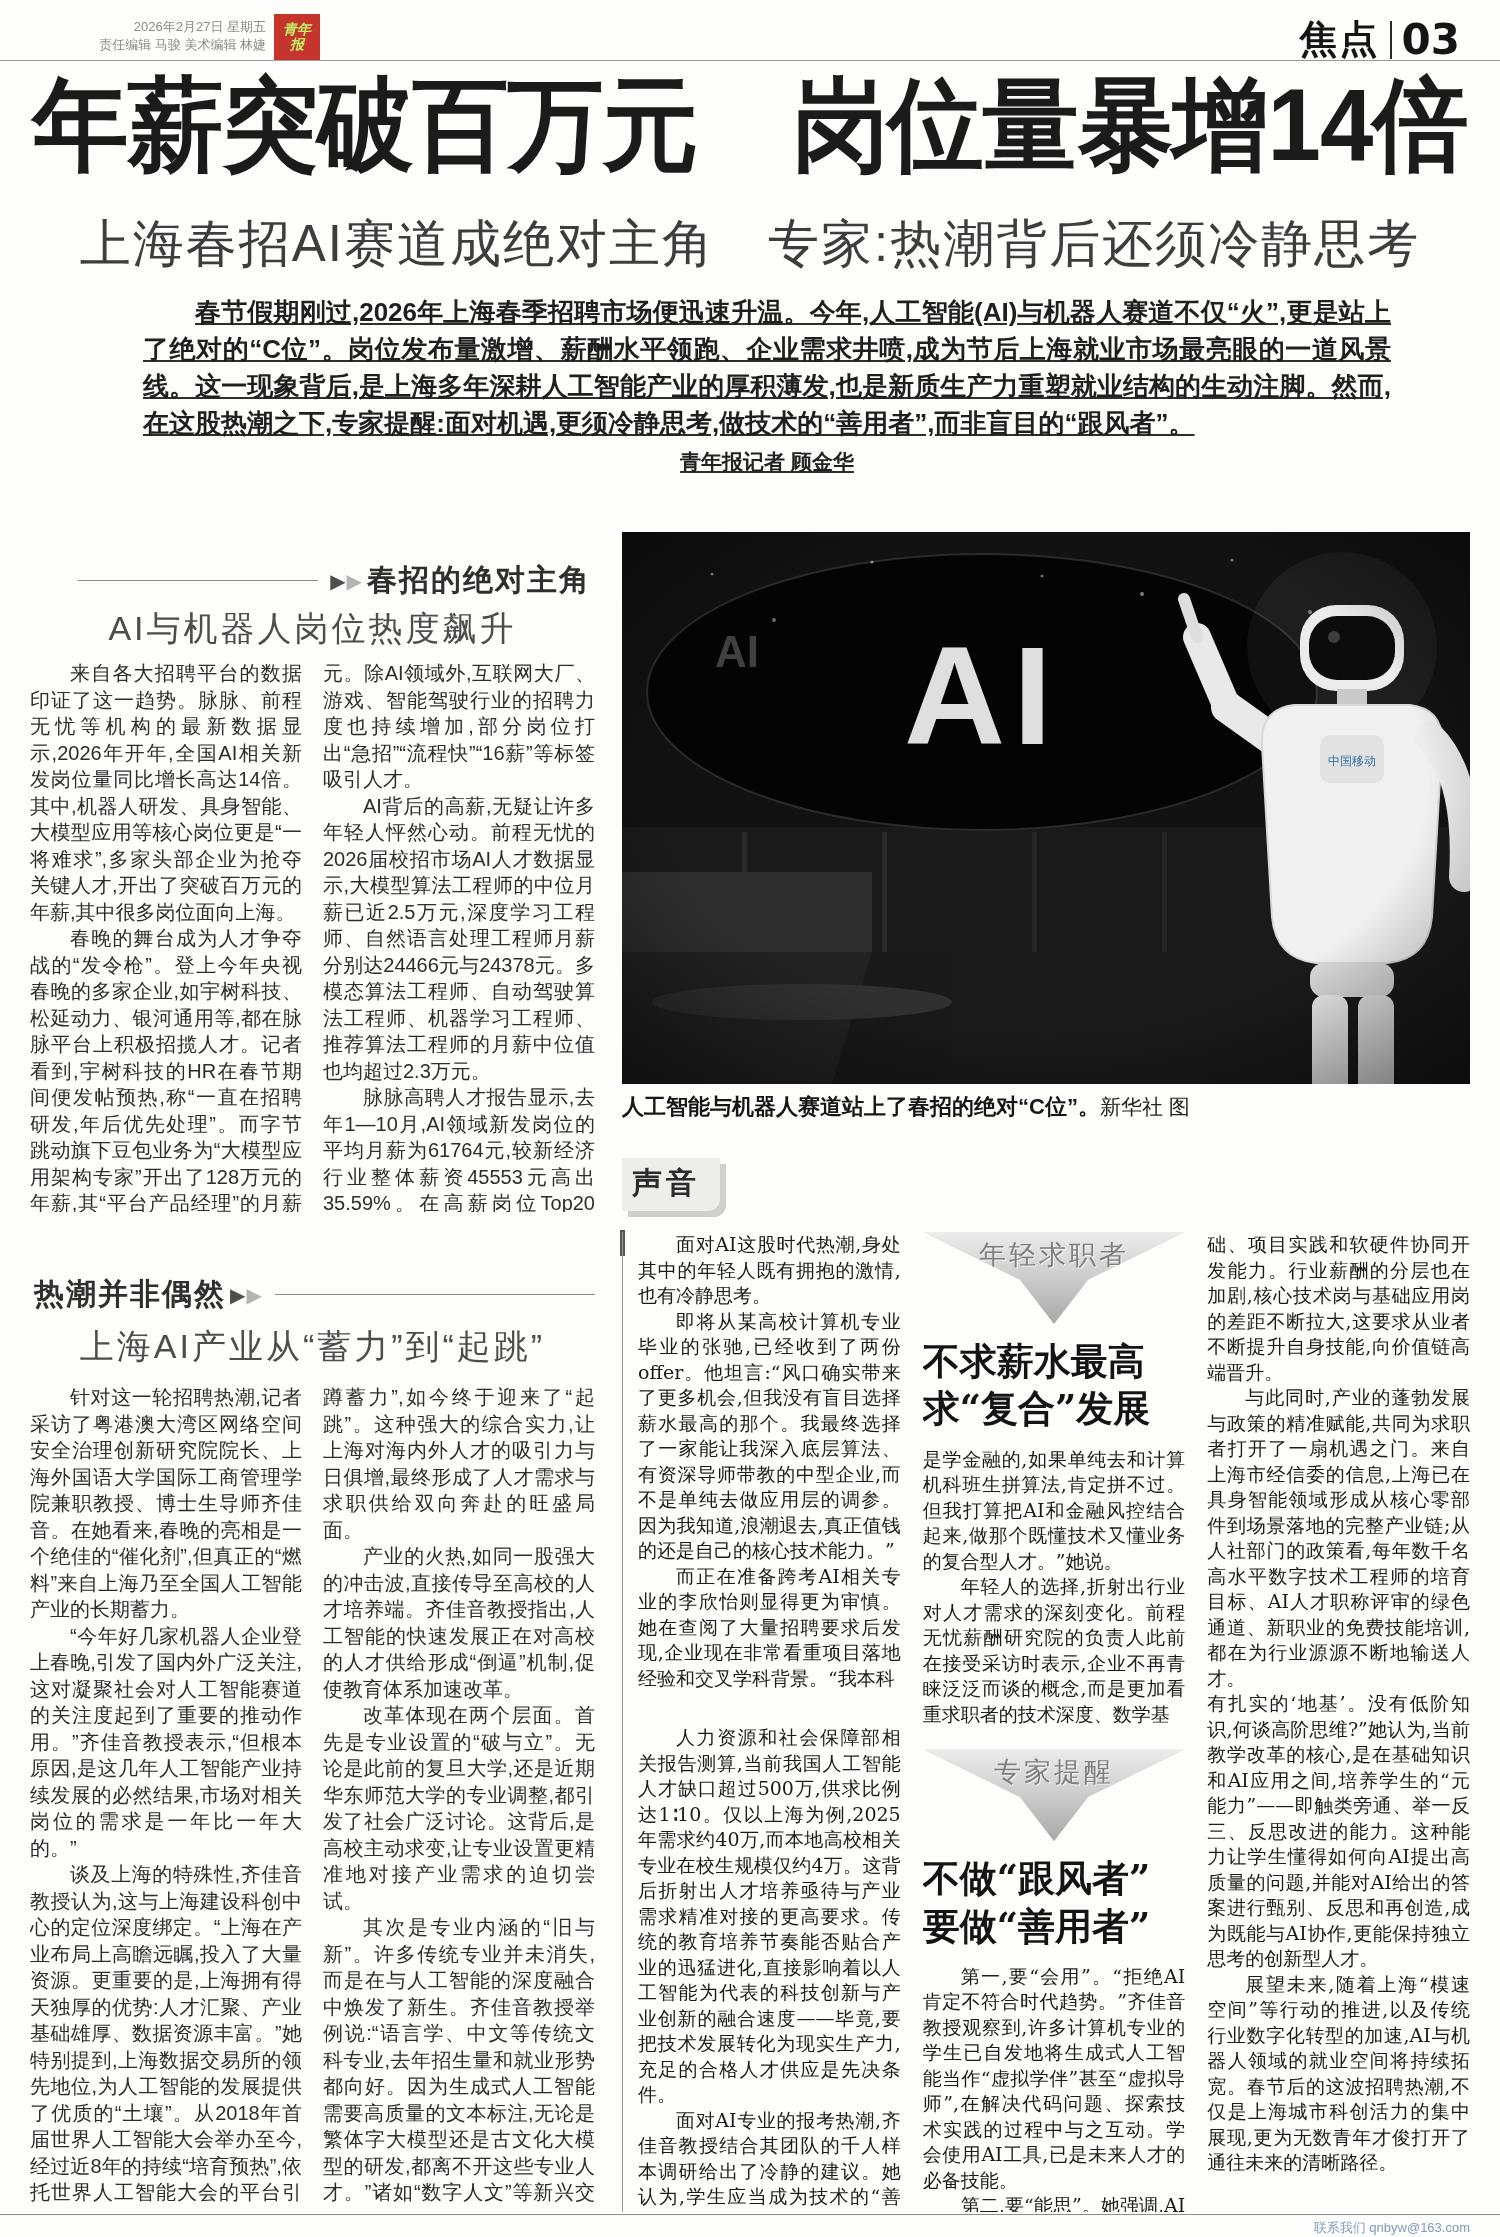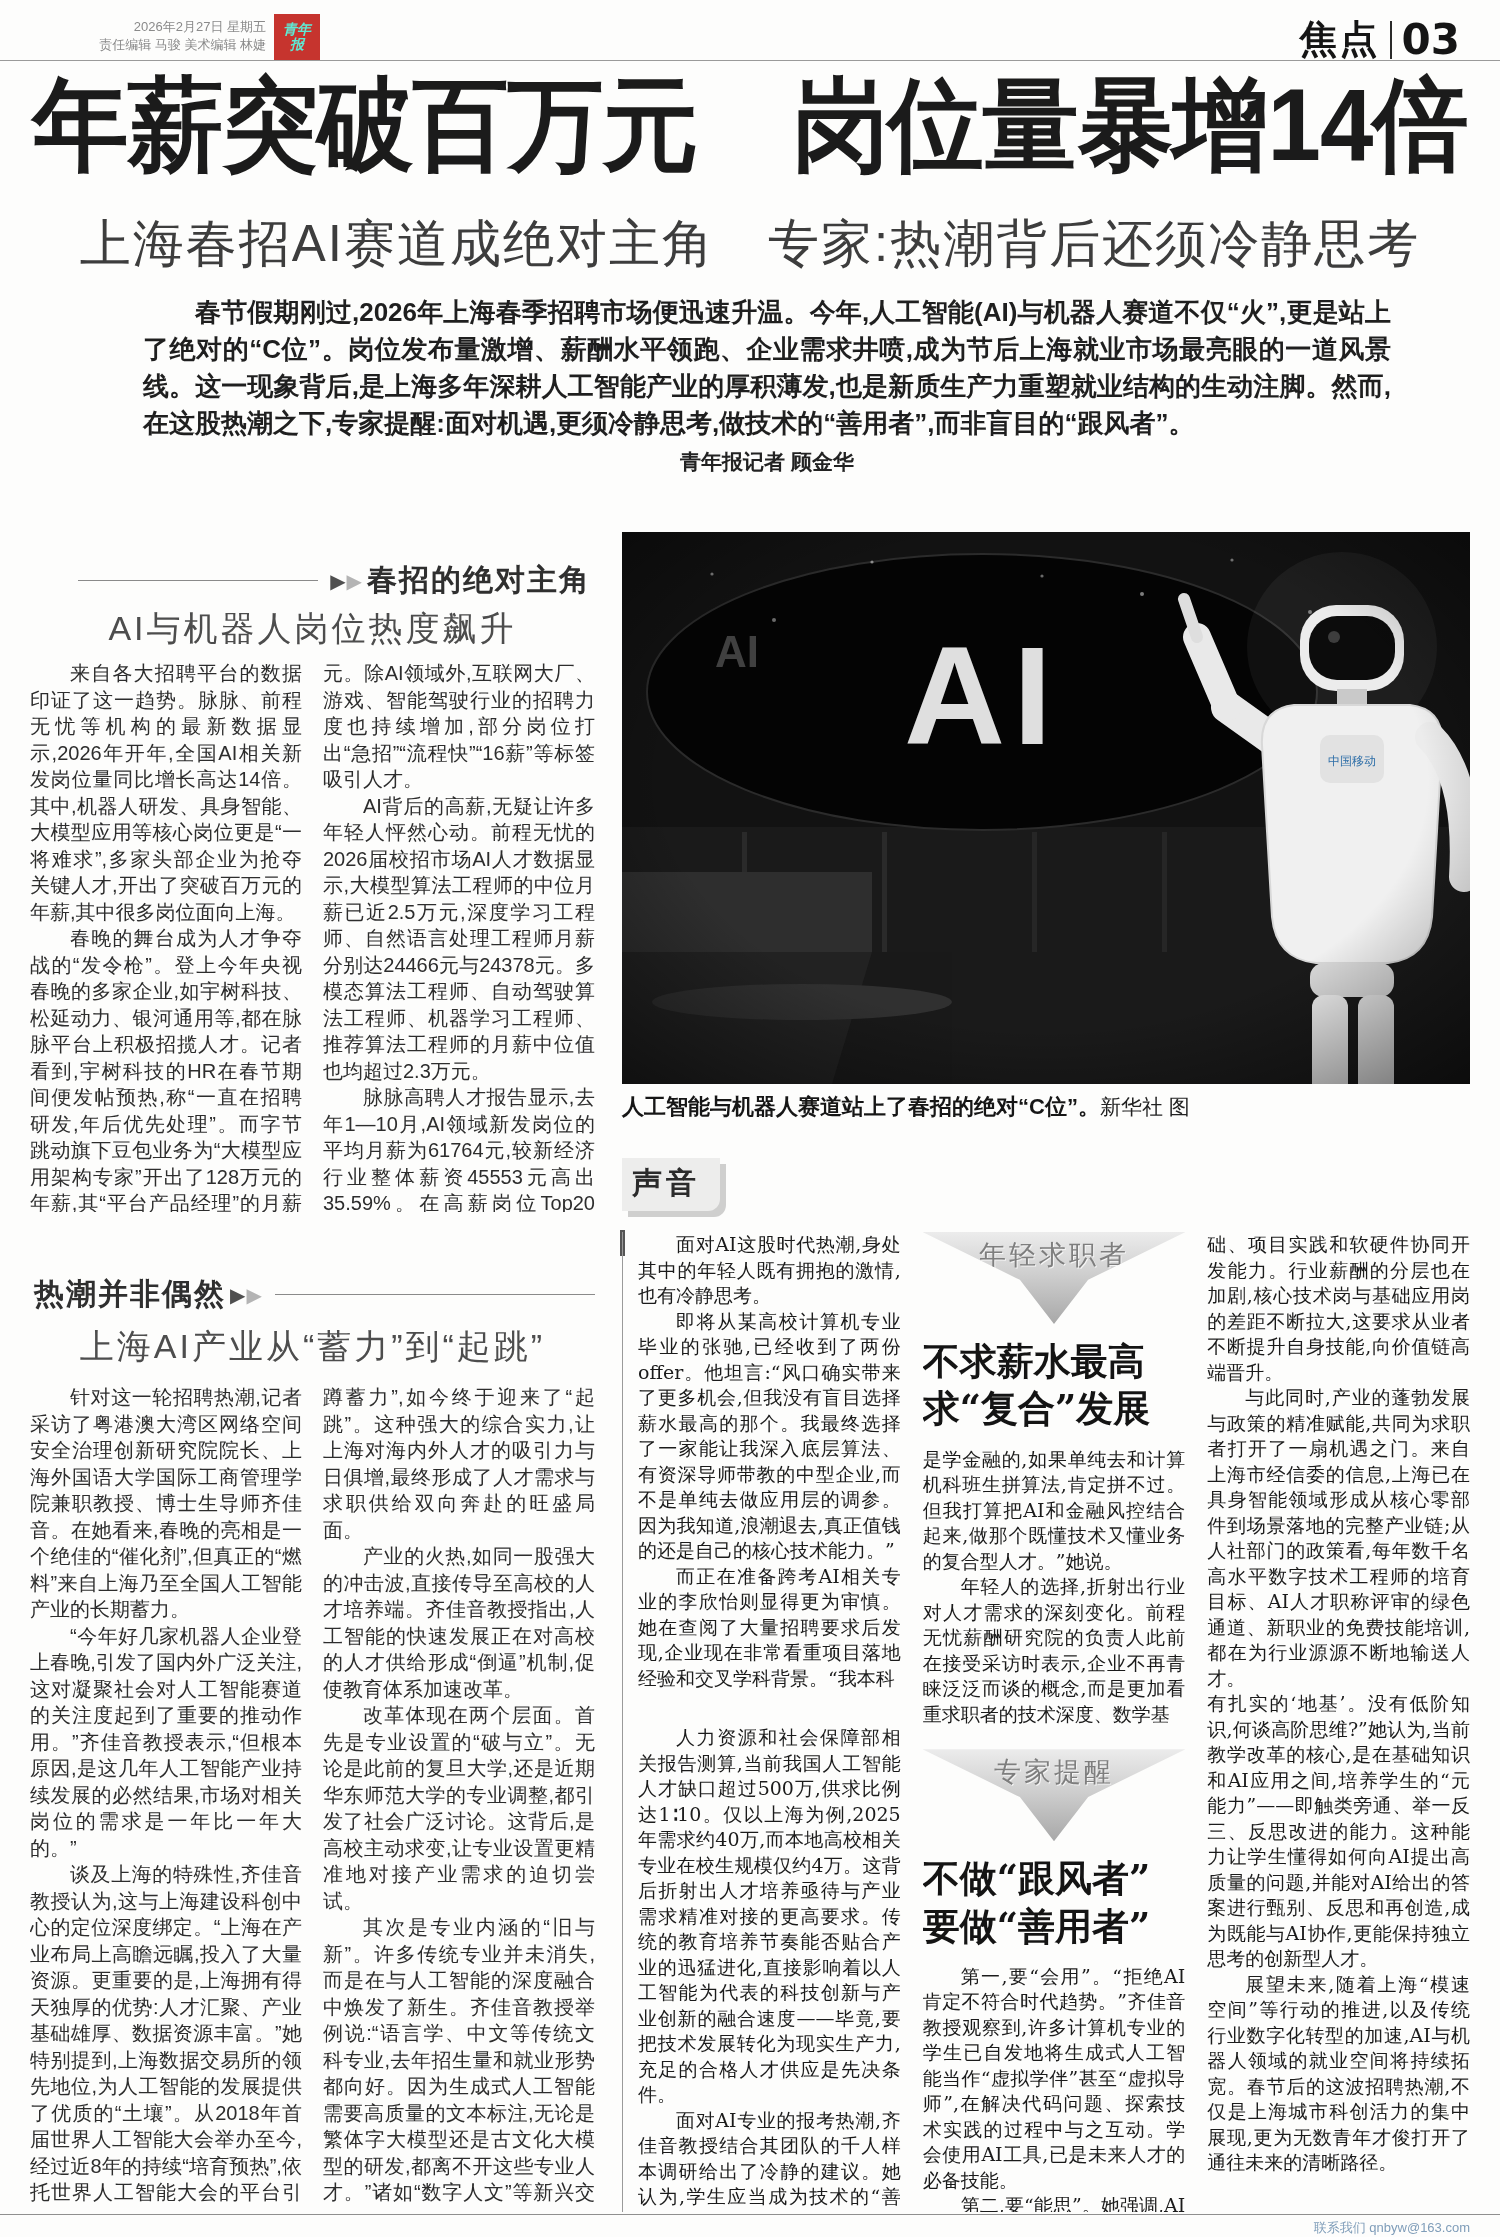--- a/index.html
+++ b/index.html
@@ -3,36 +3,36 @@
 <meta charset="utf-8">
 <style>
   html,body{margin:0;padding:0;}
   body{width:1500px;height:2237px;position:relative;background:#fdfdfc;overflow:hidden;
        font-family:"Liberation Sans","DejaVu Sans",sans-serif;color:#2e2e2e;}
   
   .masthead{position:absolute;top:8px;left:0;right:0;height:52px;}
   .date-block{position:absolute;left:96px;top:10px;width:170px;text-align:right;
               font-size:13px;line-height:18px;color:#8a8a8a;}
   .brand-logo{position:absolute;left:274px;top:6px;width:46px;height:46px;background:#c6342e;
-              color:#5eead4;display:flex;align-items:center;justify-content:center;
+              color:#bef264;display:flex;align-items:center;justify-content:center;
               font-family:"DejaVu Serif",serif;font-style:italic;font-weight:700;font-size:14px;
               line-height:15px;text-align:center;}
   .brand-logo span{display:block;width:32px;}
   .page-marker{position:absolute;right:40px;top:6px;display:flex;align-items:center;gap:10px;}
   .section-label{font-size:38px;font-weight:800;color:#151515;letter-spacing:2px;}
   .marker-divider{width:2px;height:38px;background:#2a2a2a;}
   .page-number{font-size:42px;font-weight:700;color:#151515;font-family:"DejaVu Sans",sans-serif;}
   .top-rule{position:absolute;top:60px;left:0;right:0;height:1px;background:#9a9a9a;}
   
   .main-headline{position:absolute;top:64px;left:10px;right:10px;text-align:center;
                  font-size:96px;font-weight:900;color:#1b1b1b;letter-spacing:-1px;line-height:1.2;
                  transform:scaleY(1.06);transform-origin:top;}
   .sub-headline{position:absolute;top:210px;left:20px;right:20px;text-align:center;
                 font-size:51px;font-weight:300;color:#3d3d3d;letter-spacing:2px;}
-  .lead-wrap{position:absolute;top:294px;left:143px;width:1248px;}
+  .lead-wrap{position:absolute;top:294px;left:143px;width:1248px;text-decoration:underline;}
   .lead{font-size:26px;line-height:37px;font-weight:600;color:#1f1f1f;text-align:justify;
         text-indent:2em;margin:0;}
   .byline{text-align:center;font-size:21px;font-weight:700;color:#222;margin-top:6px;}
   
   .left-article{position:absolute;left:30px;top:532px;width:565px;height:1683px;}
   .kicker{position:absolute;left:0;right:0;display:flex;align-items:center;}
   .kicker-rule{flex:1;height:1px;background:#8a8a8a;}
   .kicker .lead-sp{margin-left:48px;margin-right:12px;}
   .kicker .trail-sp{margin-left:12px;margin-right:0;}
   .arrows{font-size:20px;letter-spacing:1px;white-space:nowrap;}

